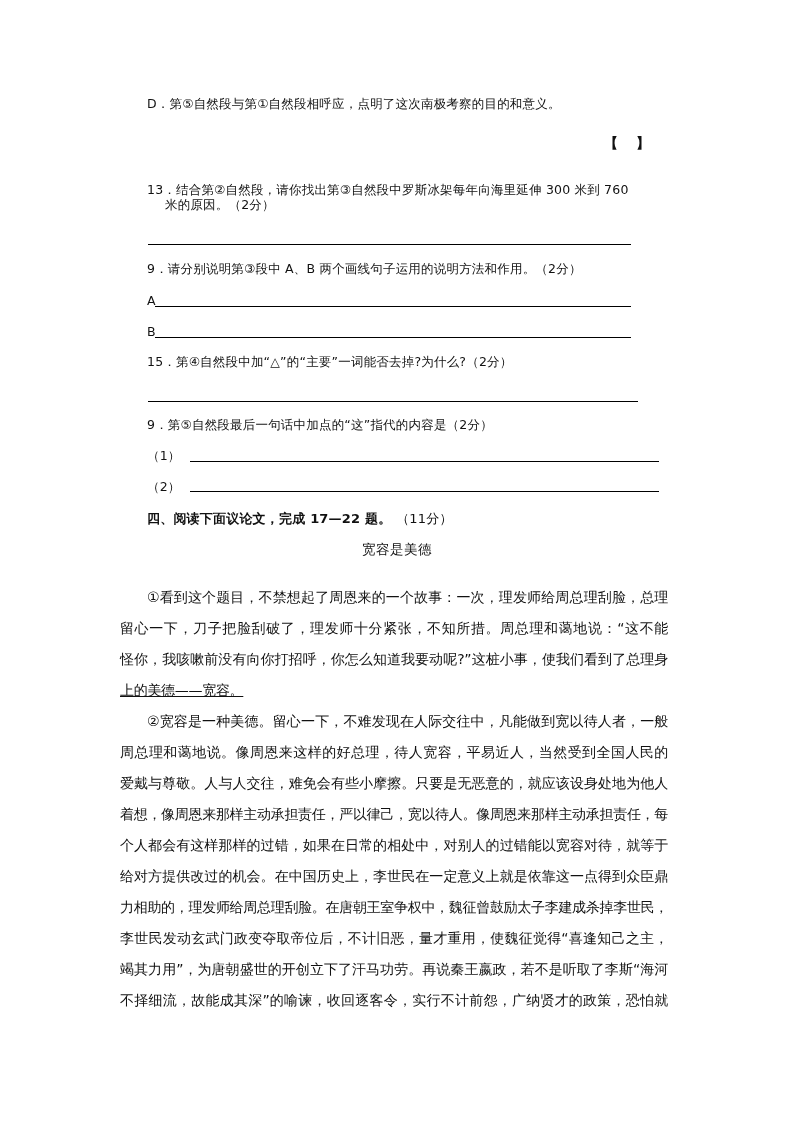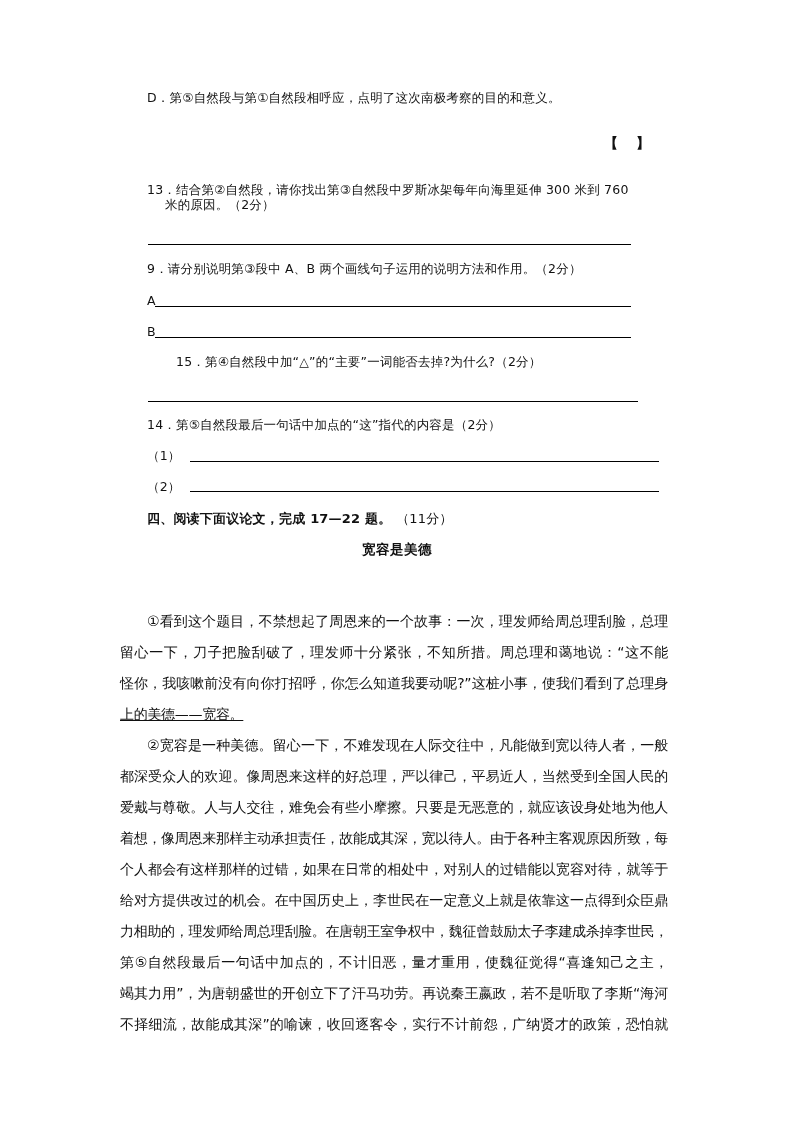--- a/index.html
+++ b/index.html
@@ -6,51 +6,51 @@
     body {
       width: 794px; height: 1123px; position: relative; overflow: hidden;
       font-family: "DejaVu Sans", sans-serif; color: #111111;
     }
     .abs { position: absolute; white-space: nowrap; }
     .q { font-size: 12.5px; letter-spacing: 0.2px; }
     .ans-line { position: absolute; height: 0; border-top: 1px solid #000; }
     .bracket { font-size: 14px; font-weight: bold; }
     .section { font-size: 13px; font-weight: bold; letter-spacing: 0.2px; }
     .section .score { font-weight: normal; }
-    .title { font-size: 13.5px; font-weight: bold; letter-spacing: 0.5px; }
+    .title { font-size: 13.5px; font-weight: normal; letter-spacing: 0.5px; }
     .para-line { position: absolute; left: 120px; width: 548px; font-size: 14px;
-      white-space: nowrap; text-align: justify; text-align-last: justify; letter-spacing: -0.3px; margin-top: 24px; }
+      white-space: nowrap; text-align: justify; text-align-last: justify; letter-spacing: -0.3px; }
     .para-line.first { left: 147px; width: 521px; }
     .para-line.last { text-align-last: left; }
   </style>
 </head>
 <body>
 
 <div>
 
-  <div class="abs q" style="left:147px; top:90px;">D．第⑤自然段与第①自然段相呼应，点明了这次南极考察的目的和意义。</div>
+  <div class="abs q" style="left:147px; top:96px;">D．第⑤自然段与第①自然段相呼应，点明了这次南极考察的目的和意义。</div>
 
   <div class="abs bracket" style="left:604px; top:135px;">【</div>
   <div class="abs" style="left:614px; top:134px; width:20px; height:18px;"></div>
   <div class="abs bracket" style="left:636px; top:135px;">】</div>
 
   <div class="abs q" style="left:147px; top:166px;margin-top:16px;">13．结合第②自然段，请你找出第③自然段中罗斯冰架每年向海里延伸 300 米到 760</div>
   <div class="abs q" style="left:120px; top:197px;margin-left:45px;">米的原因。（2分）</div>
   <div class="ans-line" style="left:148px; width:483px; top:244px;"></div>
 
   <div class="abs q" style="left:147px; top:261px;">9．请分别说明第③段中 A、B 两个画线句子运用的说明方法和作用。（2分）</div>
   <div class="abs q" style="left:147px; top:293px;">A</div>
   <div class="ans-line" style="left:155px; width:476px; top:306px;"></div>
   <div class="abs q" style="left:147px; top:324px;">B</div>
   <div class="ans-line" style="left:155px; width:476px; top:337px;"></div>
 
-  <div class="abs q" style="left:147px; top:354px;margin-left:29px;">15．第④自然段中加“△”的“主要”一词能否去掉?为什么?（2分）</div>
+  <div class="abs q" style="left:147px; top:354px;">15．第④自然段中加“△”的“主要”一词能否去掉?为什么?（2分）</div>
   <div class="ans-line" style="left:148px; width:490px; top:401px;"></div>
 
-  <div class="abs q" style="left:147px; top:417px;">14．第⑤自然段最后一句话中加点的“这”指代的内容是（2分）</div>
+  <div class="abs q" style="left:147px; top:417px;">9．第⑤自然段最后一句话中加点的“这”指代的内容是（2分）</div>
   <div class="abs q" style="left:147px; top:448px;">（1）</div>
   <div class="ans-line" style="left:190px; width:469px; top:461px;"></div>
   <div class="abs q" style="left:147px; top:479px;">（2）</div>
   <div class="ans-line" style="left:190px; width:469px; top:491px;"></div>
 
   <div class="abs section" style="left:147px; top:510px;">
     <span>四、阅读下面议论文，完成 17—22 题。</span>
     <span class="score">（11分）</span>
   </div>
 
@@ -58,24 +58,24 @@
 
   <div>
     <div class="para-line first" style="top:589px;">①看到这个题目，不禁想起了周恩来的一个故事：一次，理发师给周总理刮脸，总理</div>
     <div class="para-line" style="top:620px;">留心一下，刀子把脸刮破了，理发师十分紧张，不知所措。周总理和蔼地说：“这不能</div>
     <div class="para-line" style="top:651px;">怪你，我咳嗽前没有向你打招呼，你怎么知道我要动呢?”这桩小事，使我们看到了总理身</div>
     <div class="para-line last" style="top:682px;text-decoration:underline;">上的美德——宽容。</div>
   </div>
 
   <div>
     <div class="para-line first" style="top:713px;">②宽容是一种美德。留心一下，不难发现在人际交往中，凡能做到宽以待人者，一般</div>
-    <div class="para-line" style="top:744px;">都深受众人的欢迎。像周恩来这样的好总理，严以律己，平易近人，当然受到全国人民的</div>
+    <div class="para-line" style="top:744px;">周总理和蔼地说。像周恩来这样的好总理，待人宽容，平易近人，当然受到全国人民的</div>
     <div class="para-line" style="top:775px;">爱戴与尊敬。人与人交往，难免会有些小摩擦。只要是无恶意的，就应该设身处地为他人</div>
-    <div class="para-line" style="top:806px;">着想，像周恩来那样主动承担责任，故能成其深，宽以待人。由于各种主客观原因所致，每</div>
+    <div class="para-line" style="top:806px;">着想，像周恩来那样主动承担责任，严以律己，宽以待人。像周恩来那样主动承担责任，每</div>
     <div class="para-line" style="top:837px;">个人都会有这样那样的过错，如果在日常的相处中，对别人的过错能以宽容对待，就等于</div>
     <div class="para-line" style="top:868px;">给对方提供改过的机会。在中国历史上，李世民在一定意义上就是依靠这一点得到众臣鼎</div>
     <div class="para-line" style="top:899px;">力相助的，理发师给周总理刮脸。在唐朝王室争权中，魏征曾鼓励太子李建成杀掉李世民，</div>
-    <div class="para-line" style="top:930px;">第⑤自然段最后一句话中加点的，不计旧恶，量才重用，使魏征觉得“喜逢知己之主，</div>
+    <div class="para-line" style="top:930px;">李世民发动玄武门政变夺取帝位后，不计旧恶，量才重用，使魏征觉得“喜逢知己之主，</div>
     <div class="para-line" style="top:961px;">竭其力用”，为唐朝盛世的开创立下了汗马功劳。再说秦王嬴政，若不是听取了李斯“海河</div>
     <div class="para-line" style="top:992px;">不择细流，故能成其深”的喻谏，收回逐客令，实行不计前怨，广纳贤才的政策，恐怕就</div>
   </div>
 
 </div>
 
 </body></html>

